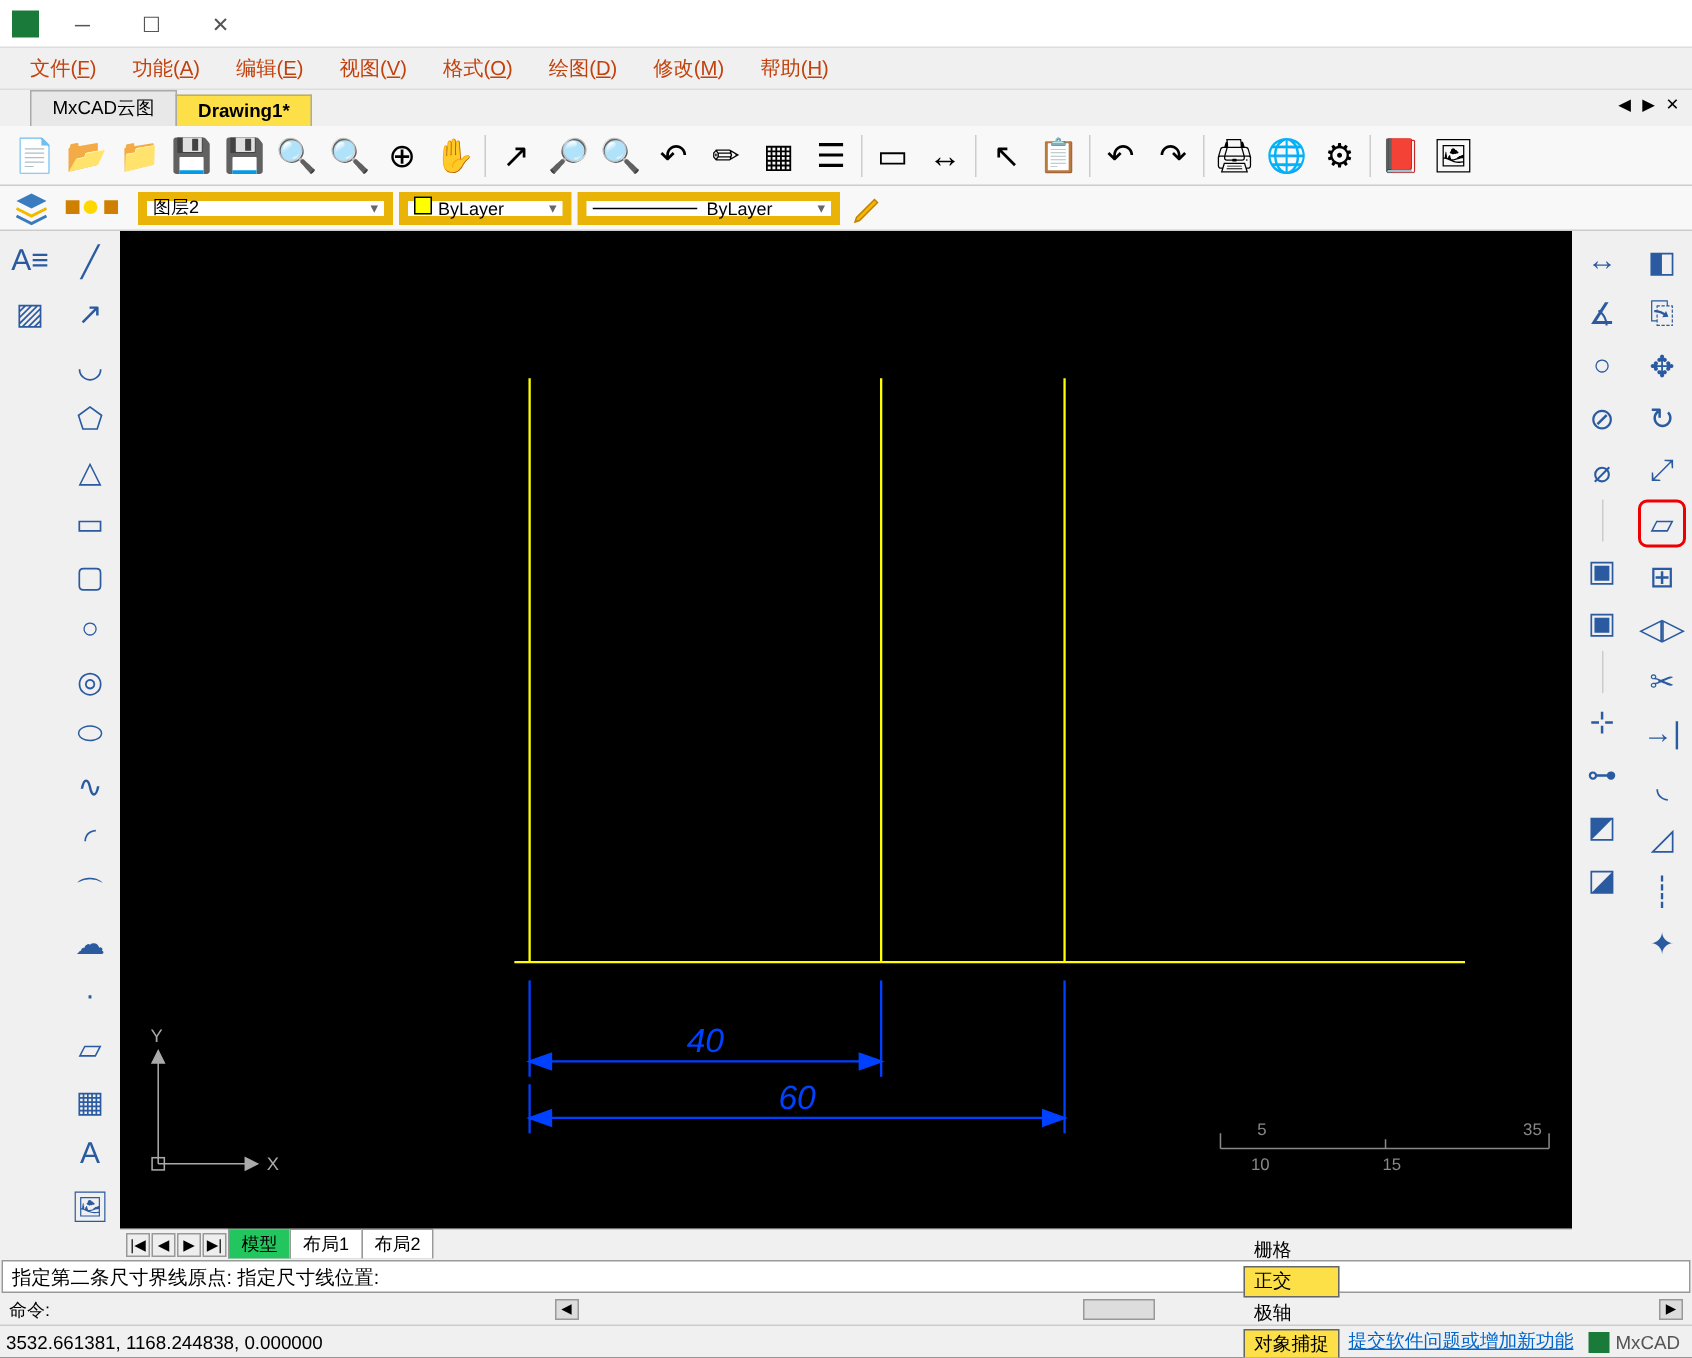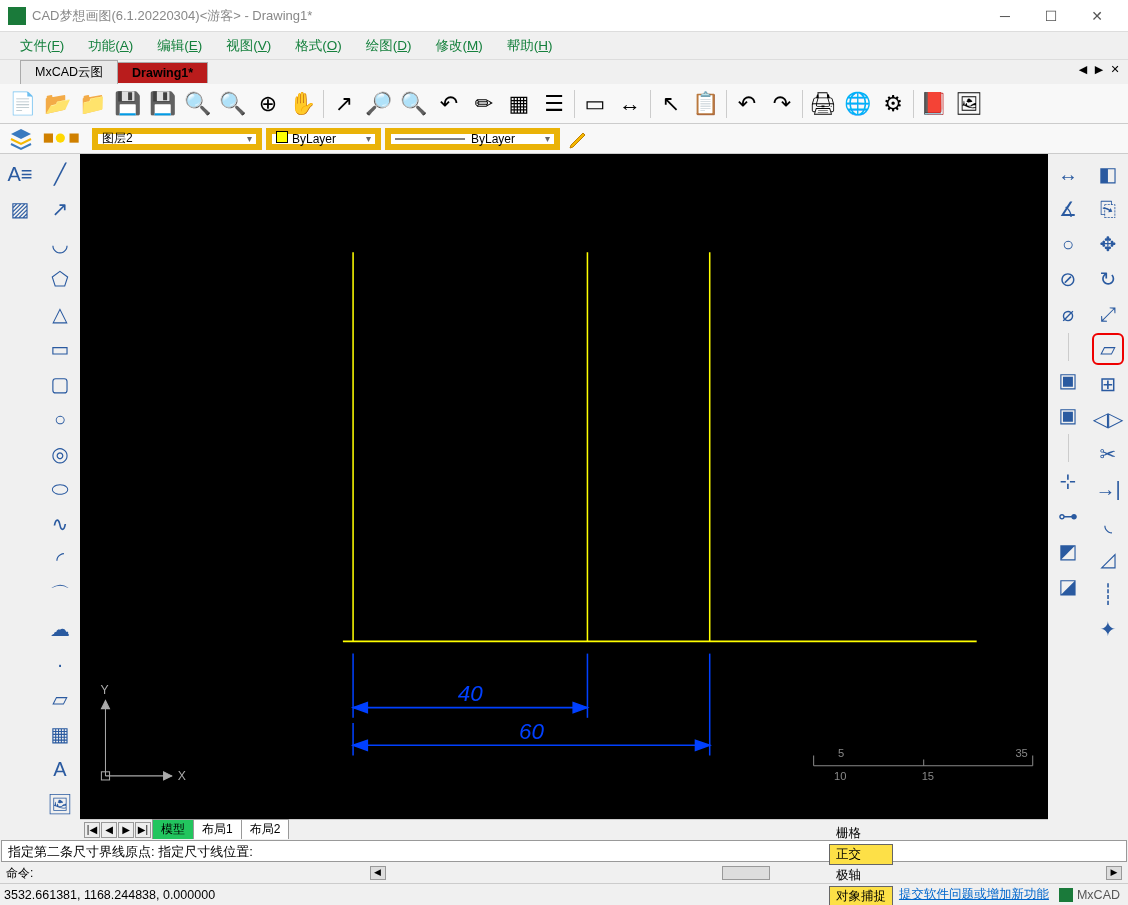--- a/index.html
+++ b/index.html
@@ -6,27 +6,27 @@
 body { width: 1128px; height: 905px; background: #f0f0f0; overflow: hidden; display: flex; flex-direction: column; }
 
 
 .titlebar { height: 32px; background: #fff; display: flex; align-items: center; padding: 0 8px; border-bottom: 1px solid #ddd; }
 .titlebar .logo { width: 18px; height: 18px; background: #1a7a3a; margin-right: 6px; }
 .titlebar .title { font-size: 13px; color: #888; flex: 1; }
 .titlebar .winbtn { width: 46px; height: 30px; display: flex; align-items: center; justify-content: center; font-size: 14px; color: #555; cursor: pointer; }
 
 
 .menubar { height: 28px; background: #f0f0f0; display: flex; align-items: center; padding: 0 8px; border-bottom: 1px solid #ddd; }
-.menubar .menuitem { padding: 20px 12px; font-size: 13.5px; cursor: pointer; color: #15803d; }
+.menubar .menuitem { padding: 20px 12px; font-size: 13.5px; cursor: pointer; color: #c2410c; }
 .menubar .menuitem u { text-decoration: underline; }
 
 
-.doctabs { height: 24px; background: #f0f0f0; display: flex; align-items: center; padding: 0 20px; position: relative; }
+.doctabs { height: 24px; background: #f0f0f0; display: flex; align-items: flex-end; padding: 0 20px; position: relative; }
 .doctab { padding: 3px 14px; font-size: 12.5px; background: #e8e8e8; border: 1px solid #aaa; border-bottom: none; cursor: pointer; margin-right: -1px; position: relative; }
-.doctab.active { background: #b91c1c; font-weight: bold; z-index: 2; }
+.doctab.active { background: #fde047; font-weight: bold; z-index: 2; }
 .tabnav { position: absolute; right: 6px; top: 3px; font-size: 11px; display: flex; gap: 2px; }
 .tabnav span { width: 14px; text-align: center; cursor: pointer; }
 
 
 .toolbar { height: 40px; background: #f8f8f8; display: flex; align-items: center; padding: 2px 6px; border-bottom: 1px solid #ccc; gap: 1px; }
 .tbbtn { width: 34px; height: 34px; display: flex; align-items: center; justify-content: center; cursor: pointer; border: 1px solid transparent; font-size: 22px; }
 .tsep { width: 1px; height: 28px; background: #ccc; margin: 0 2px; }
 
 
 .layerbar { height: 30px; background: #f8f8f8; display: flex; align-items: center; padding: 2px 6px; border-bottom: 1px solid #ccc; gap: 4px; }
@@ -66,21 +66,20 @@
 .statusbar .brand .blogo { width: 14px; height: 14px; background: #1a7a3a; }
 
 
 .ico { width: 24px; height: 24px; display: inline-block; }
 </style>
 </head>
 <body>
 
 <div class="titlebar">
   <div class="logo"></div>
-  <div class="title">CAD梦想画图(6.1.20220304)&lt;游客&gt; - Drawing1*</div>
   <div class="winbtn">─</div>
   <div class="winbtn">☐</div>
   <div class="winbtn close">✕</div>
 </div>
 
 <div class="menubar" id="menubar">
     <div class="menuitem">文件(<u>F</u>)</div>
     <div class="menuitem">功能(<u>A</u>)</div>
     <div class="menuitem">编辑(<u>E</u>)</div>
     <div class="menuitem">视图(<u>V</u>)</div>

